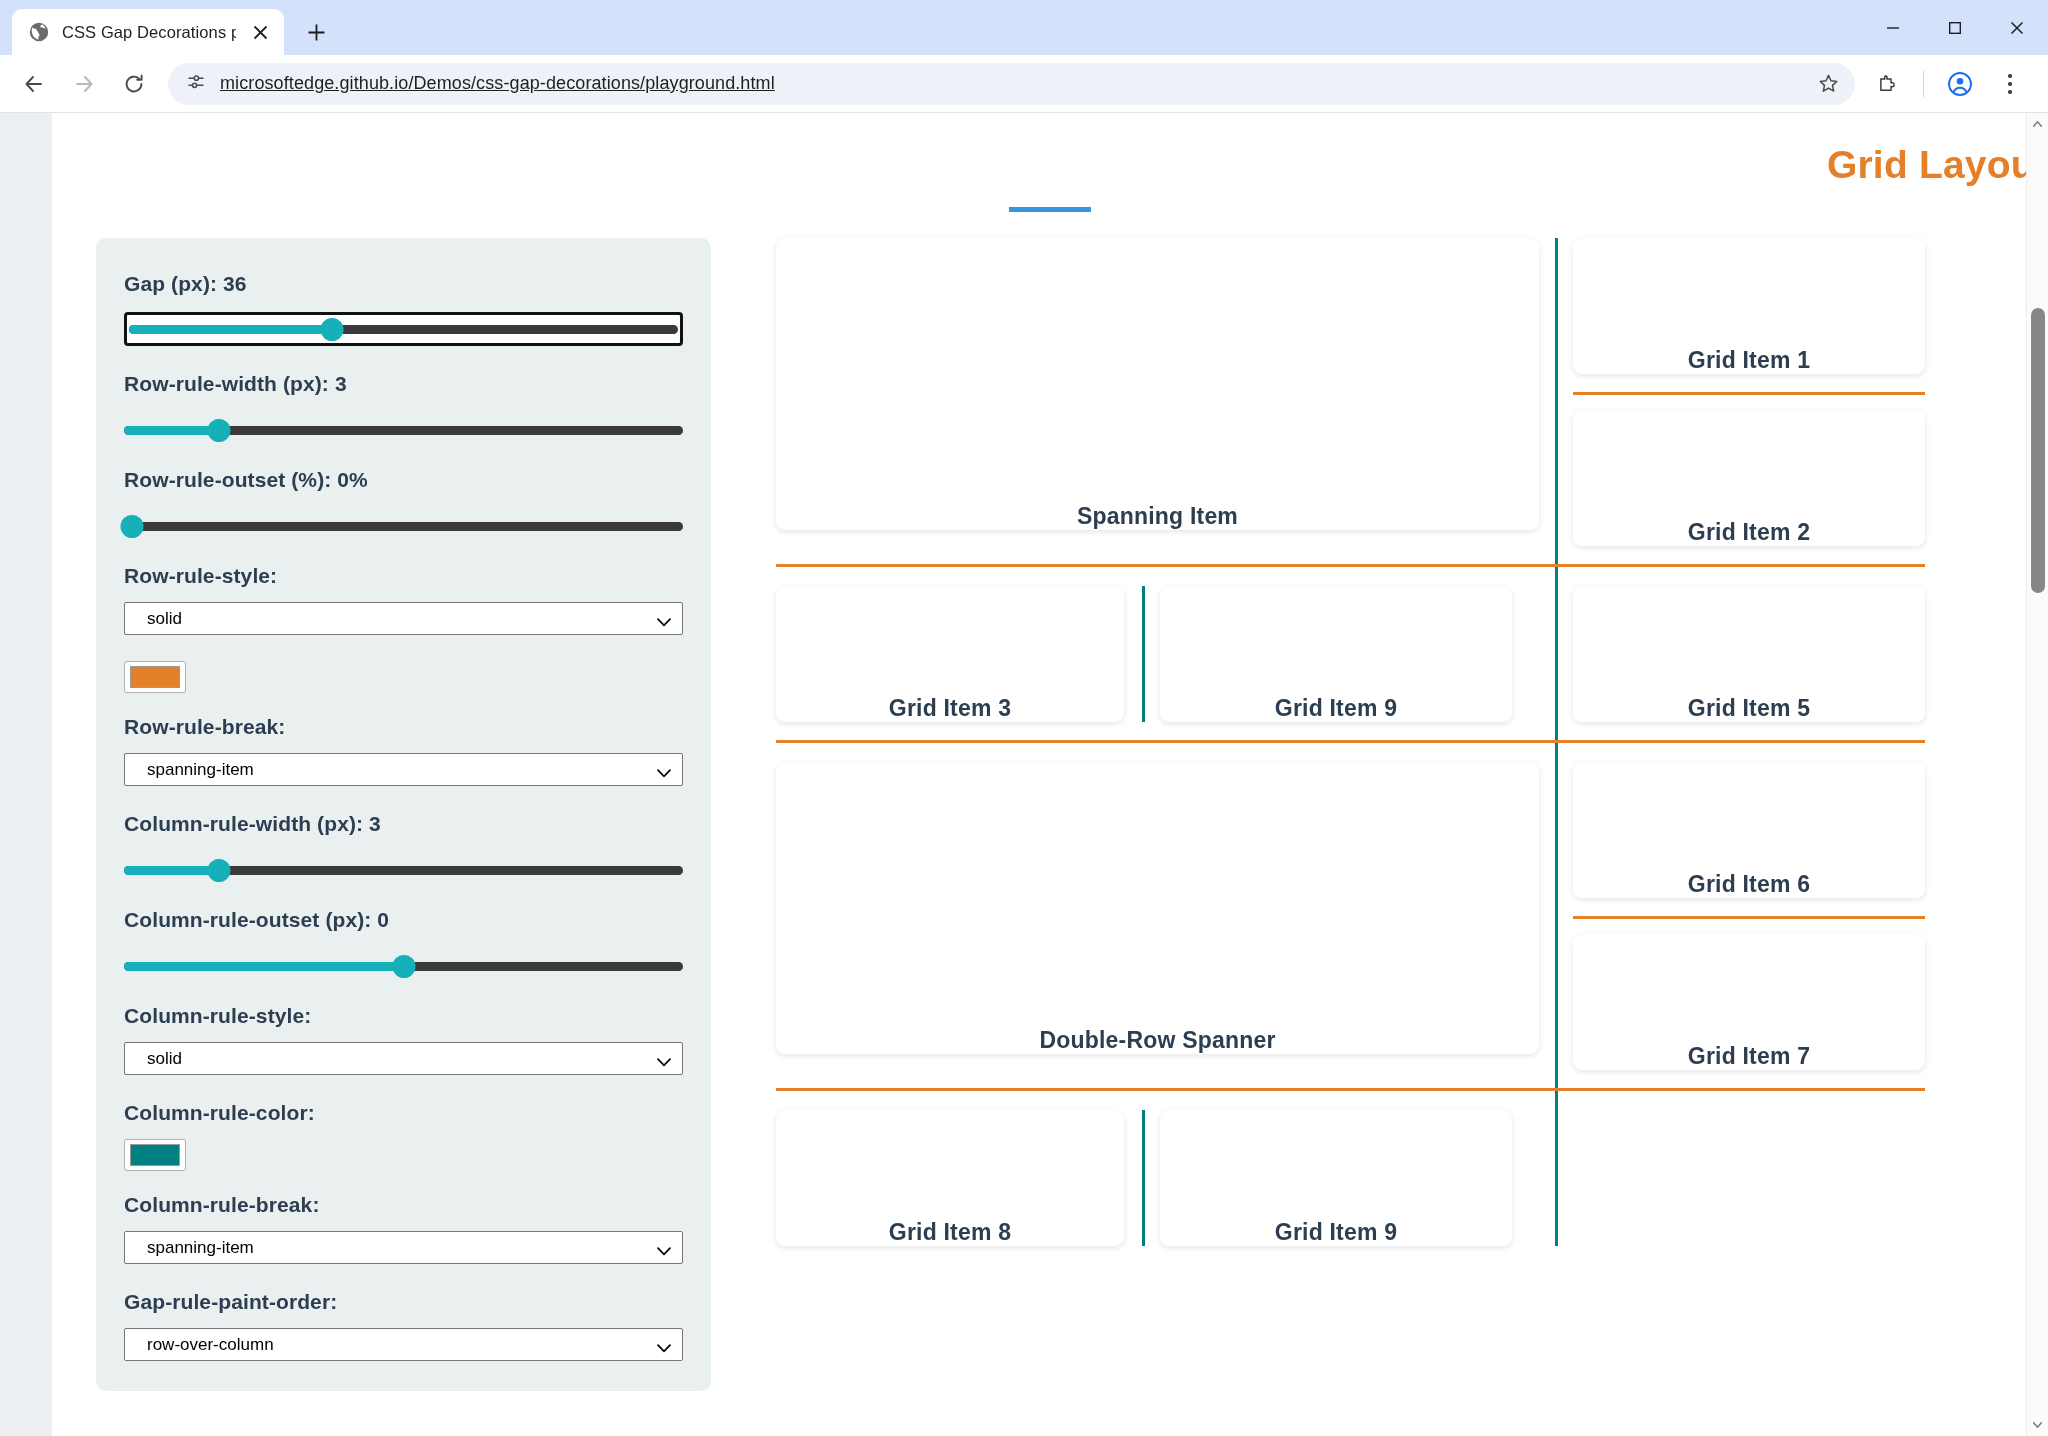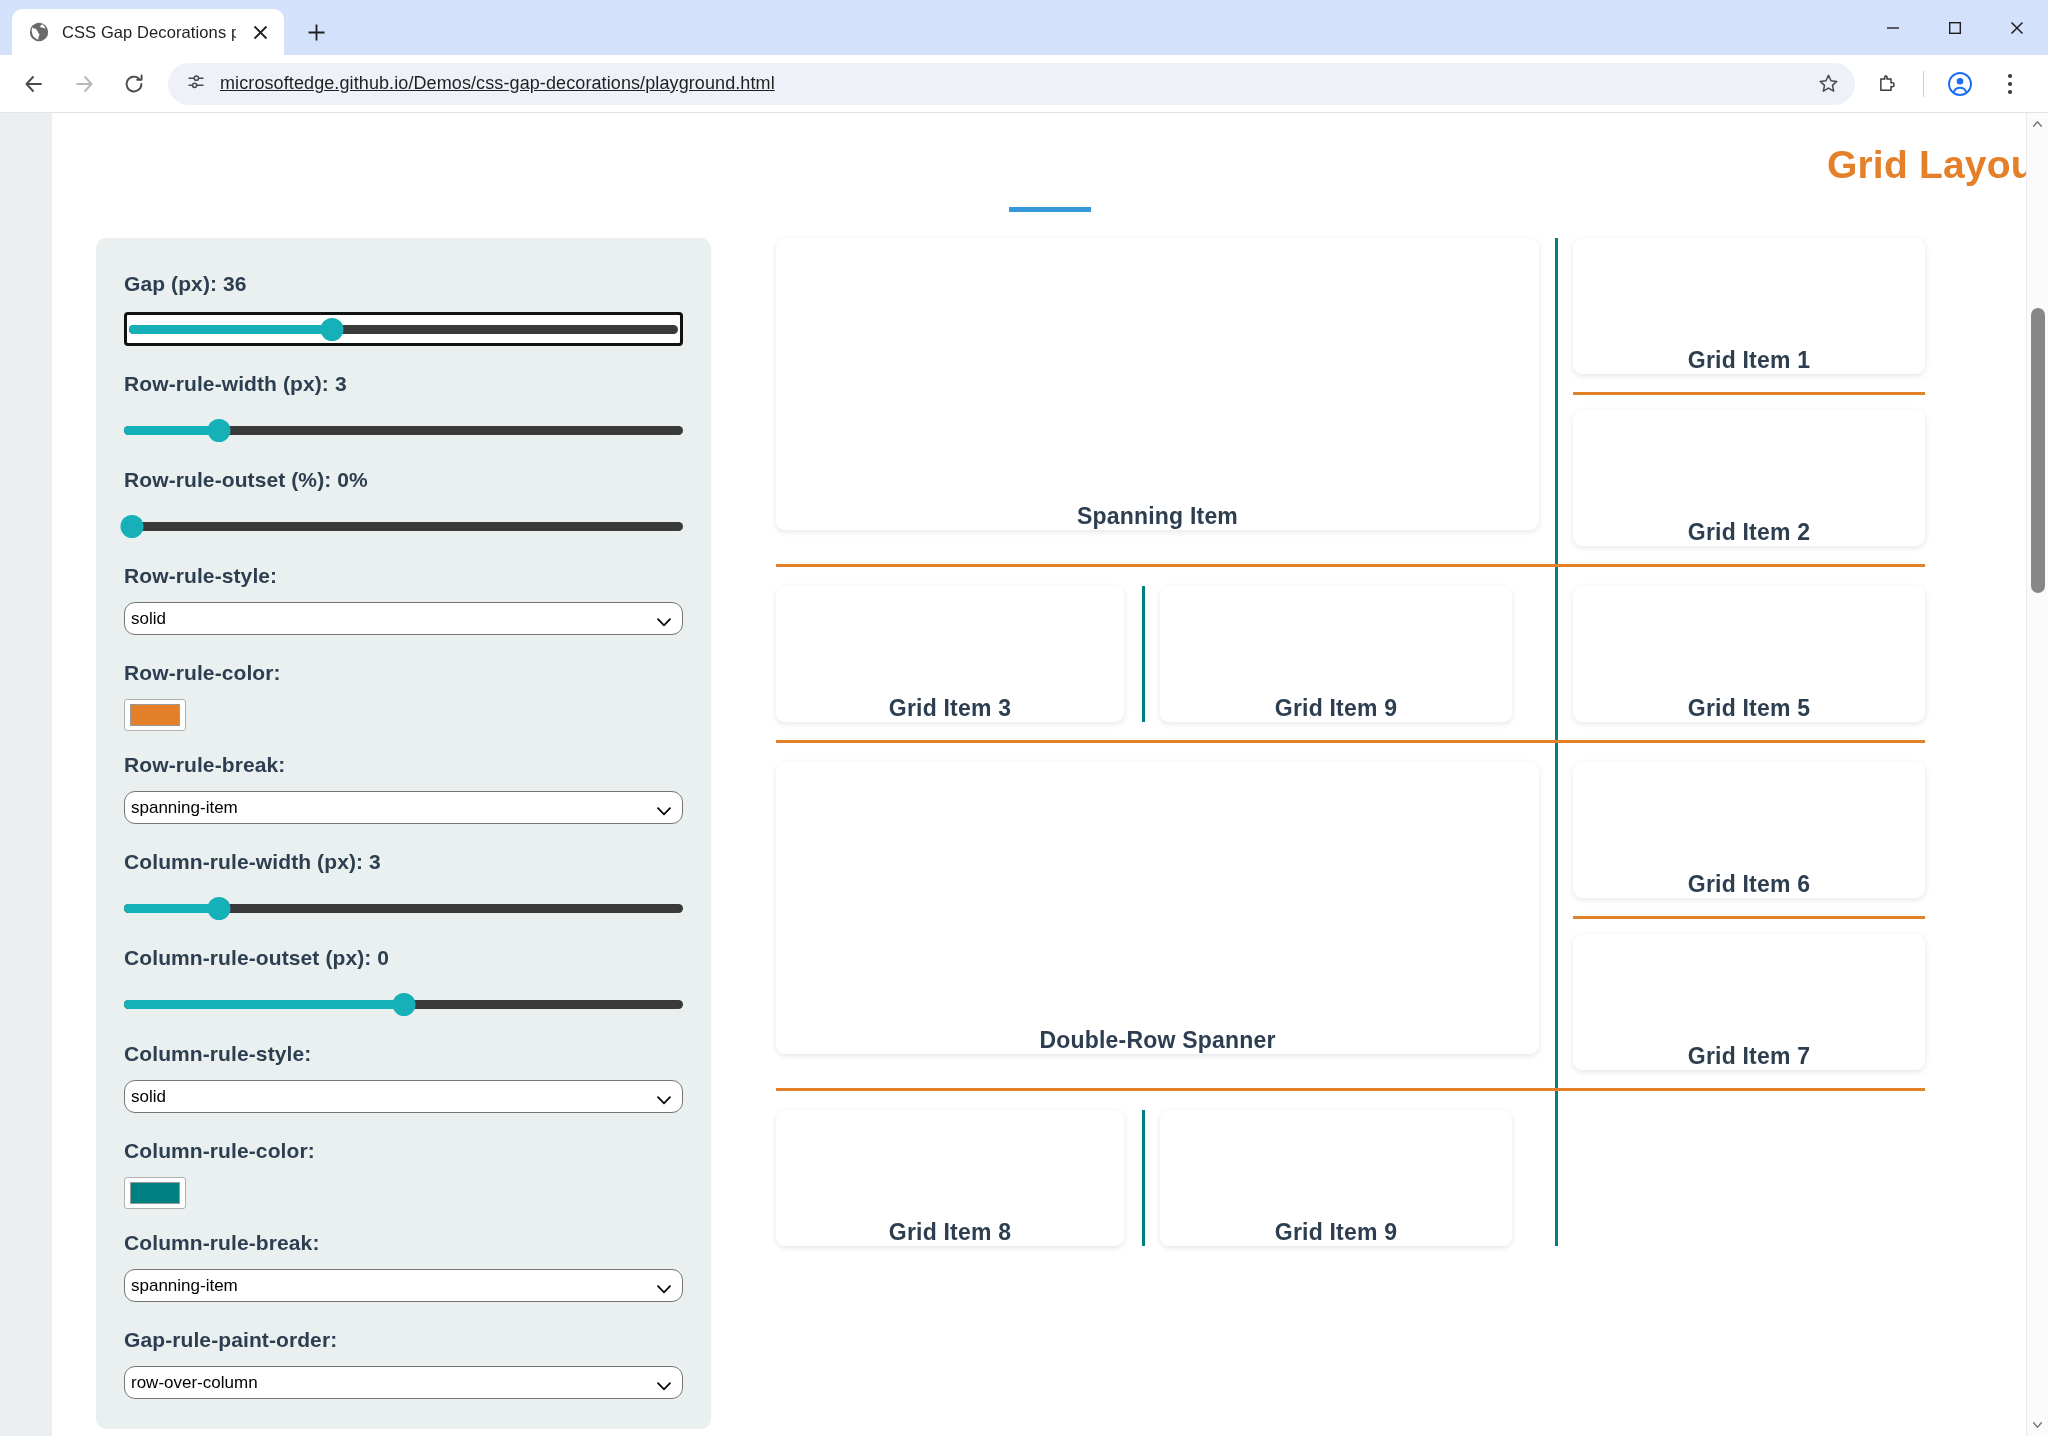--- a/index.html
+++ b/index.html
@@ -85,22 +85,22 @@
   .slider-wrap-focus { border: 3px solid #111; border-radius: 4px; padding: 3px 2px;
                        background: #ffffff; margin: 16px 0 26px 0; }
   .slider-wrap-focus .slider { margin: 0; height: 22px; }
   .slider-wrap-focus .slider .track { top: 7px; }
   .slider-wrap-focus .slider .fill { top: 7px; }
   .slider-wrap-focus .slider .thumb { top: 0; }
 
   select.combo {
     width: 100%; height: 33px; margin: 14px 0 26px 0;
     font-family: "Liberation Sans", sans-serif; font-size: 17px; color: #000;
-    background: #ffffff; border: 1px solid #767676; border-radius: 11px;
-    padding: 0 6px; appearance: none; -webkit-appearance: none;
+    background: #ffffff; border: 1px solid #767676; border-radius: 2px;
+    padding: 0 22px; appearance: none; -webkit-appearance: none;
   }
   .select-shell { position: relative; margin: 14px 0 26px 0; }
   .select-shell select.combo { margin: 0; }
   .select-shell .chev { position: absolute; right: 12px; top: 11px; pointer-events: none; }
 
   .swatch {
     width: 62px; height: 32px; background: #ffffff; border: 1px solid #b0b0b0;
     border-radius: 3px; margin: 14px 0 22px 0; padding: 4px 5px;
   }
   .swatch .fillbox { width: 100%; height: 100%; border: 1px solid #9a9a9a; }
@@ -277,21 +277,20 @@
               </select>
               <span class="chev">
                 <svg width="14" height="9" viewBox="0 0 14 9">
                     <path d="M1 1.2 7 7.4 13 1.2" stroke="#000" stroke-width="1.7" fill="none" stroke-linecap="round"></path>
                   </svg>
               </span>
             </div>
           </div>
 
           <div class="ctrl">
-            <div class="ctrl-label">Row-rule-color:</div>
             <div class="swatch">
               <div class="fillbox" style="background:#e4802a"></div>
             </div>
           </div>
 
           <div class="ctrl">
             <div class="ctrl-label">Row-rule-break:</div>
             <div class="select-shell">
               <select class="combo">
                 <option>spanning-item</option>

